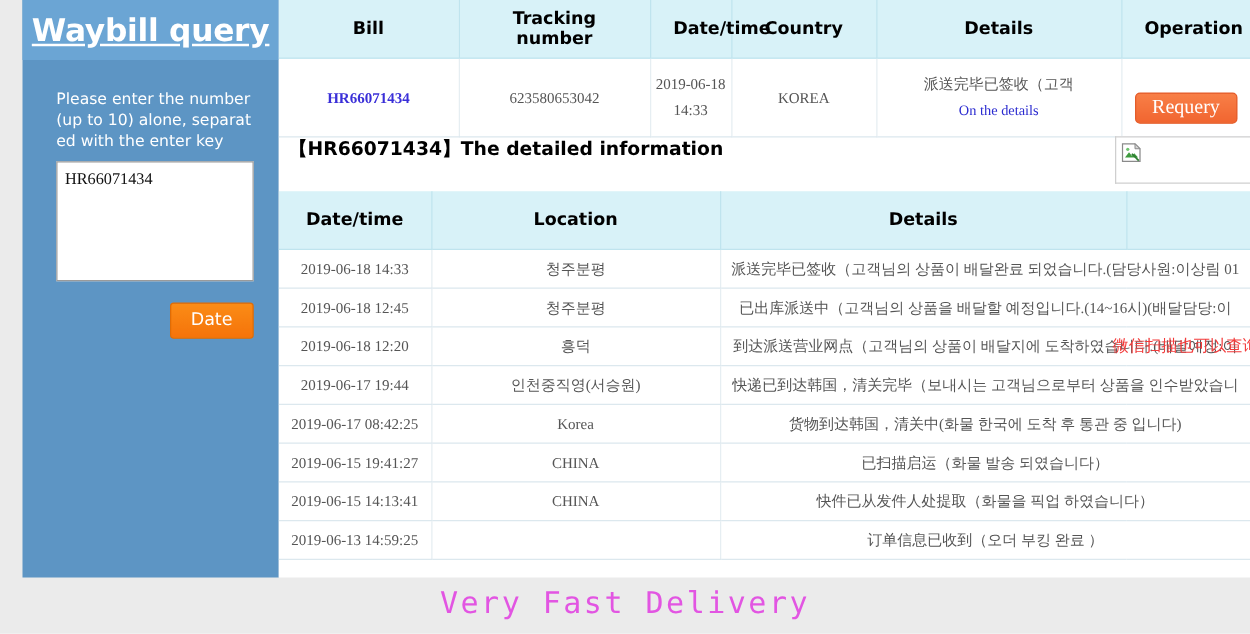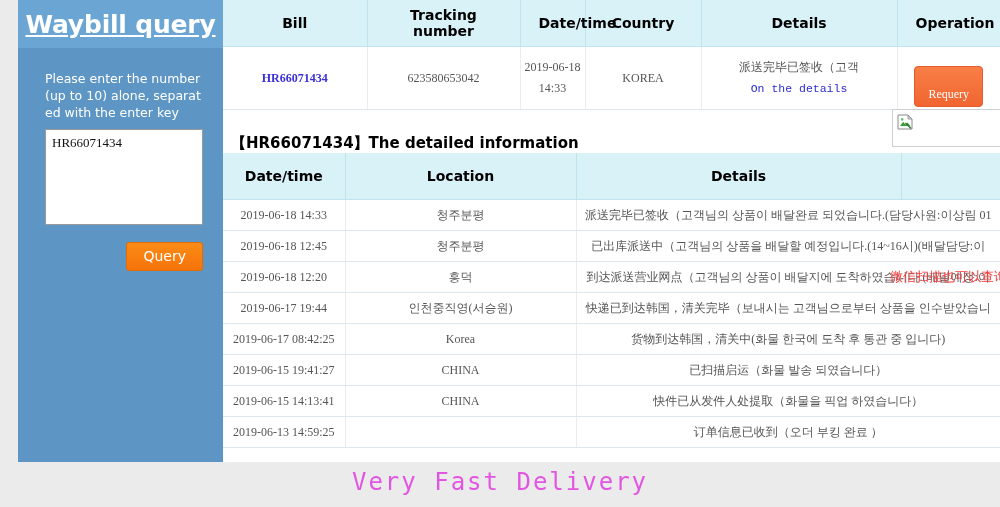--- a/index.html
+++ b/index.html
@@ -141,47 +141,47 @@
     font-family: "Liberation Serif", serif;
     font-size: 12px;
     text-decoration: none;
     font-weight: bold;
   }
   .cell-datetime-line { display: block; line-height: 21px; }
   .cell-detail-zh { display: block; color: #555555; line-height: 22px; }
   .cell-detail-link {
     display: block;
     color: #2b2bd0;
-    font-family: Liberation Mono, monospace;
+    font-family: Liberation Serif, serif;
     font-size: 11.5px;
     text-decoration: none;
     line-height: 22px;
   }
   #requery-button {
     display: inline-block;
     background: #f4703a;
     background-image: linear-gradient(#f87f47, #f16530);
     border: 1px solid #e45c2a;
     border-radius: 4px;
     color: #ffffff;
     font-family: "Liberation Serif", serif;
-    font-size: 12px;
-    padding: 20px 13px 5px 13px;
+    font-size: 16px;
+    padding: 4px 13px 5px 13px;
     cursor: pointer;
     line-height: 14px;
     margin-top: 16px;
   }
 
   
   #detail-head {
     position: relative;
     height: 43px;
     padding: 0 16px 0 8px;
     display: flex;
-    align-items: flex-end;
+    align-items: flex-start;
   }
   #detail-title {
     font-size: 15px;
     font-weight: bold;
     font-family: "DejaVu Sans", sans-serif;
     color: #000000;
     white-space: nowrap;
   }
   #broken-image-box {
     position: absolute;
@@ -252,21 +252,21 @@
 <div id="page">
 
   <div id="sidebar">
     <div id="sidebar-head">
       <span id="sidebar-title">Waybill query</span>
     </div>
     <div id="sidebar-body">
       <div id="sidebar-hint">Please enter the number (up to 10) alone, separated with the enter key</div>
       <textarea id="waybill-textarea" placeholder="" style="">HR66071434</textarea>
       <div id="query-row">
-        <button id="query-button">Query</button>
+        <button id="query-button">Date</button>
       </div>
     </div>
   </div>
 
   <div id="main">
 
     <table class="grid" id="summary-table">
       <colgroup>
         <col style="width:144px">
         <col style="width:153px">

